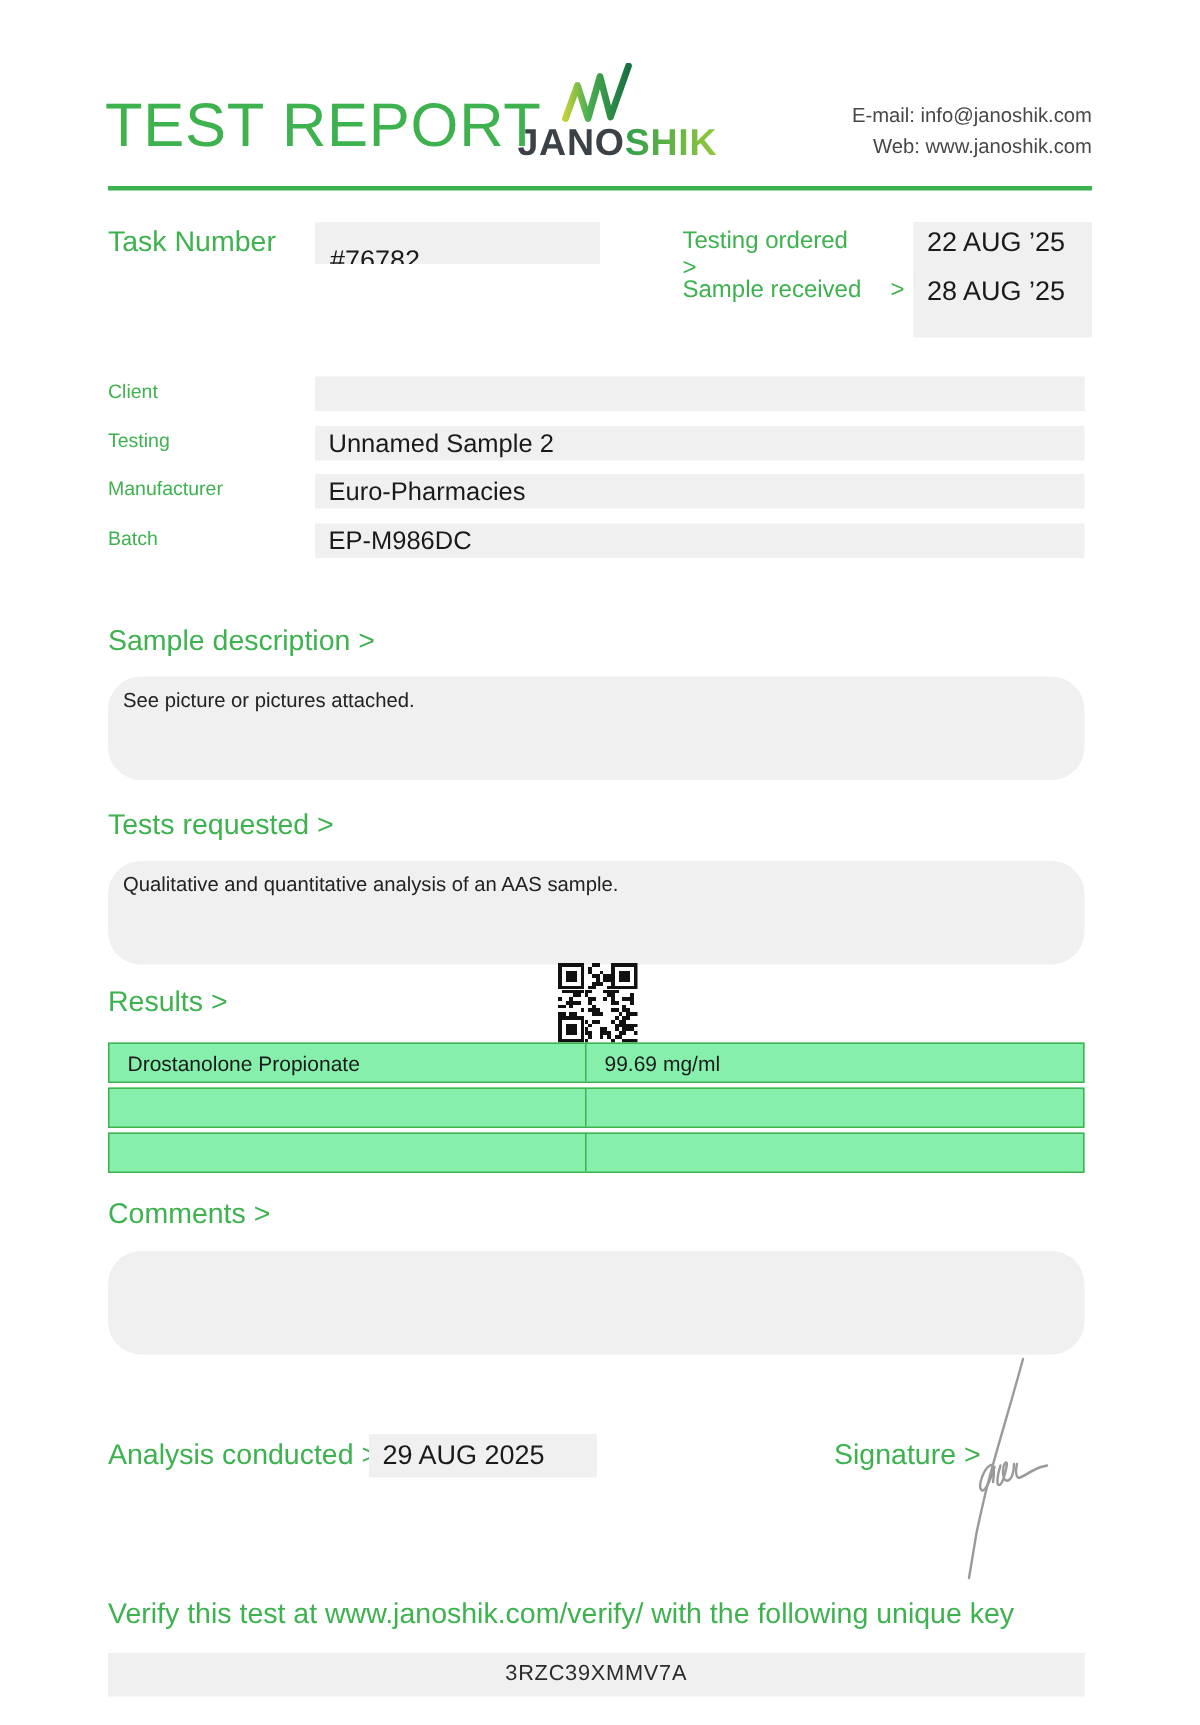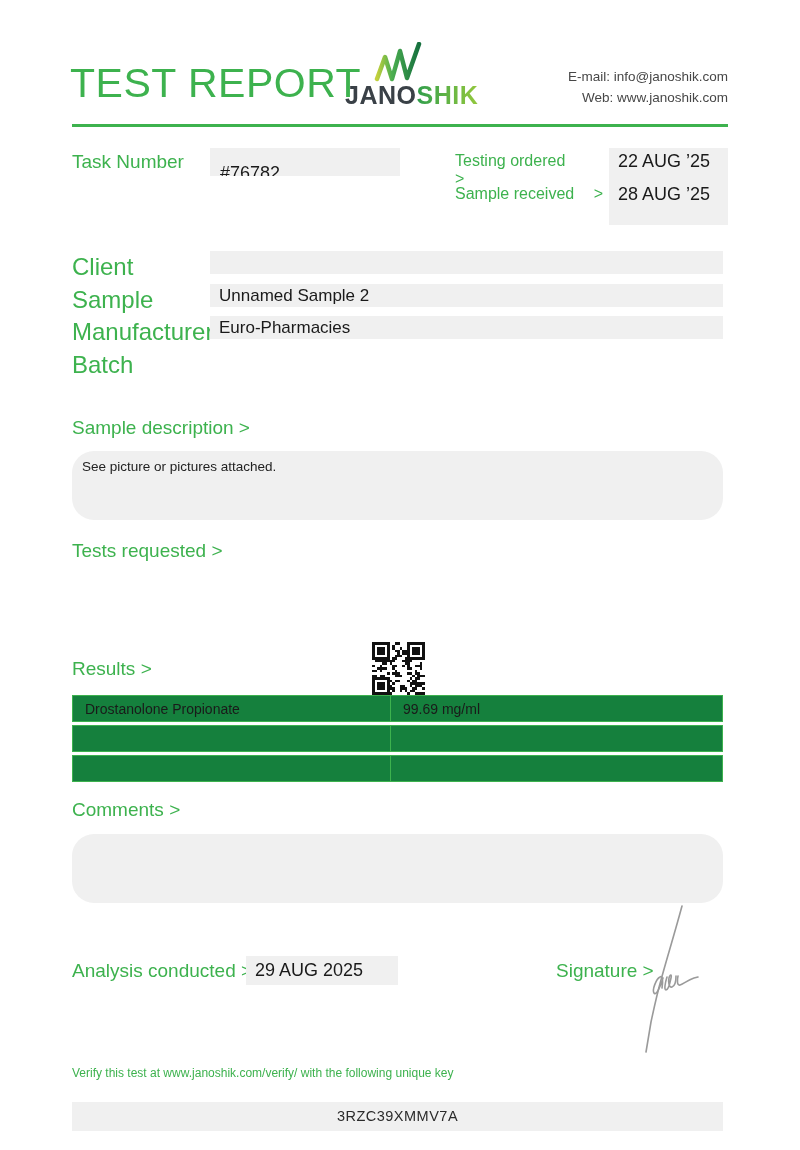--- a/index.html
+++ b/index.html
@@ -17,21 +17,21 @@
   .logo-icon{left:374px;top:42px;width:58px;height:40px;}
   .logo-text{left:345px;top:81px;font-size:25px;font-weight:700;letter-spacing:.5px;color:#3a4147;white-space:nowrap;}
   .logo-text .shik{background:linear-gradient(90deg,#2f9e4c,#93c83d);-webkit-background-clip:text;background-clip:text;color:transparent;}
 
   .contact{right:72px;top:66px;text-align:right;font-size:13.5px;color:#474747;line-height:21px;}
 
   .rule{left:72px;top:124px;width:656px;height:3px;background:var(--green);}
 
   .lbl{color:var(--green);white-space:nowrap;}
   .f19{font-size:19px;}
-  .f17{font-size:24px;}
+  .f17{font-size:13px;}
   .f16{font-size:16px;}
 
   .field{background:var(--field);color:var(--ink);overflow:hidden;white-space:nowrap;}
 
   .task-label{left:72px;top:151px;}
   .task-field{left:210px;top:148px;width:190px;height:28px;font-size:18px;padding:15px 0 0 10px;}
 
   .date-label{width:148px;display:flex;justify-content:space-between;}
   .date-label-1{left:455px;top:152px;flex-direction:column;}
   .date-label-2{left:455px;top:185px;}
@@ -41,31 +41,31 @@
 
   .info-label{left:72px;}
   .info-field{left:210px;width:513px;height:23px;font-size:17px;padding:2px 0 0 9px;}
 
   .section-label{left:72px;}
   .gray-box{left:72px;width:651px;height:69px;background:var(--field);font-size:13.5px;color:#222;padding:8px 10px;border-radius:22px;}
 
   .qr{left:372px;top:642px;width:53px;height:53px;line-height:0;}
 
   .results-table{left:72px;top:695px;width:651px;}
-  .rrow{display:flex;height:27px;border:1.5px solid var(--green);margin-bottom:3px;background:#15803d;justify-content:center;}
+  .rrow{display:flex;height:27px;border:1.5px solid var(--green);margin-bottom:3px;background:#86efac;justify-content:center;}
   .rcell{font-size:14px;color:var(--ink);padding:5px 0 0 12px;white-space:nowrap;overflow:hidden;}
   .rcell.c1{width:318px;border-right:1.5px solid var(--green);}
   .rcell.c2{flex:1;}
 
   .analysis-label{left:72px;top:960px;}
   .analysis-field{left:246px;top:956px;width:152px;height:29px;font-size:18px;padding:4px 0 0 9px;}
   .signature-label{left:535px;top:960px;margin-left:21px;}
   .signature{left:630px;top:900px;width:80px;height:158px;}
 
-  .verify{left:72px;top:1066px;width:662px;font-size:12px;color:var(--green);white-space:nowrap;}
+  .verify{left:72px;top:1066px;width:662px;font-size:19px;color:var(--green);white-space:nowrap;}
   .key-box{left:72px;top:1102px;width:651px;height:29px;background:var(--field);text-align:center;font-size:14.5px;color:#2b2b2b;letter-spacing:.5px;padding-top:6px;}
 </style>
 </head>
 <body>
 
 <div class="page">
 
   <div class="abs title">TEST REPORT</div>
 
   <div class="abs logo-icon">
@@ -100,32 +100,34 @@
 
   <div class="abs lbl f16 date-label date-label-2">
     <span>Sample received</span>
       <span>&gt;</span>
   </div>
   <div class="abs field date-field date-field-2">28 AUG ’25</div>
 
   <div class="abs lbl f17 info-label" style="top:253px">Client</div>
   <div class="abs field info-field" style="top:251px"></div>
 
-  <div class="abs lbl f17 info-label" style="top:286px">Sample</div>
+  <div class="abs lbl f17 info-label" style="top:286px">Testing</div>
   <div class="abs field info-field" style="top:284px">Unnamed Sample 2</div>
 
   <div class="abs lbl f17 info-label" style="top:318px">Manufacturer</div>
   <div class="abs field info-field" style="top:316px">Euro-Pharmacies</div>
 
   <div class="abs lbl f17 info-label" style="top:351px">Batch</div>
+  <div class="abs field info-field" style="top:349px">EP-M986DC</div>
 
   <div class="abs lbl f19 section-label" style="top:417px">Sample description &gt;</div>
   <div class="abs gray-box" style="top:451px">See picture or pictures attached.</div>
 
   <div class="abs lbl f19 section-label" style="top:540px">Tests requested &gt;</div>
+  <div class="abs gray-box" style="top:574px">Qualitative and quantitative analysis of an AAS sample.</div>
 
   <div class="abs lbl f19 section-label" style="top:658px">Results &gt;</div>
   <div class="abs qr"><svg width="53" height="53" viewBox="0 0 53 53" shape-rendering="crispEdges">
         <rect x="0.00" y="0.00" width="2.52" height="2.52" fill="#111"></rect>
         <rect x="2.52" y="0.00" width="2.52" height="2.52" fill="#111"></rect>
         <rect x="5.05" y="0.00" width="2.52" height="2.52" fill="#111"></rect>
         <rect x="7.57" y="0.00" width="2.52" height="2.52" fill="#111"></rect>
         <rect x="10.10" y="0.00" width="2.52" height="2.52" fill="#111"></rect>
         <rect x="12.62" y="0.00" width="2.52" height="2.52" fill="#111"></rect>
         <rect x="15.14" y="0.00" width="2.52" height="2.52" fill="#111"></rect>

